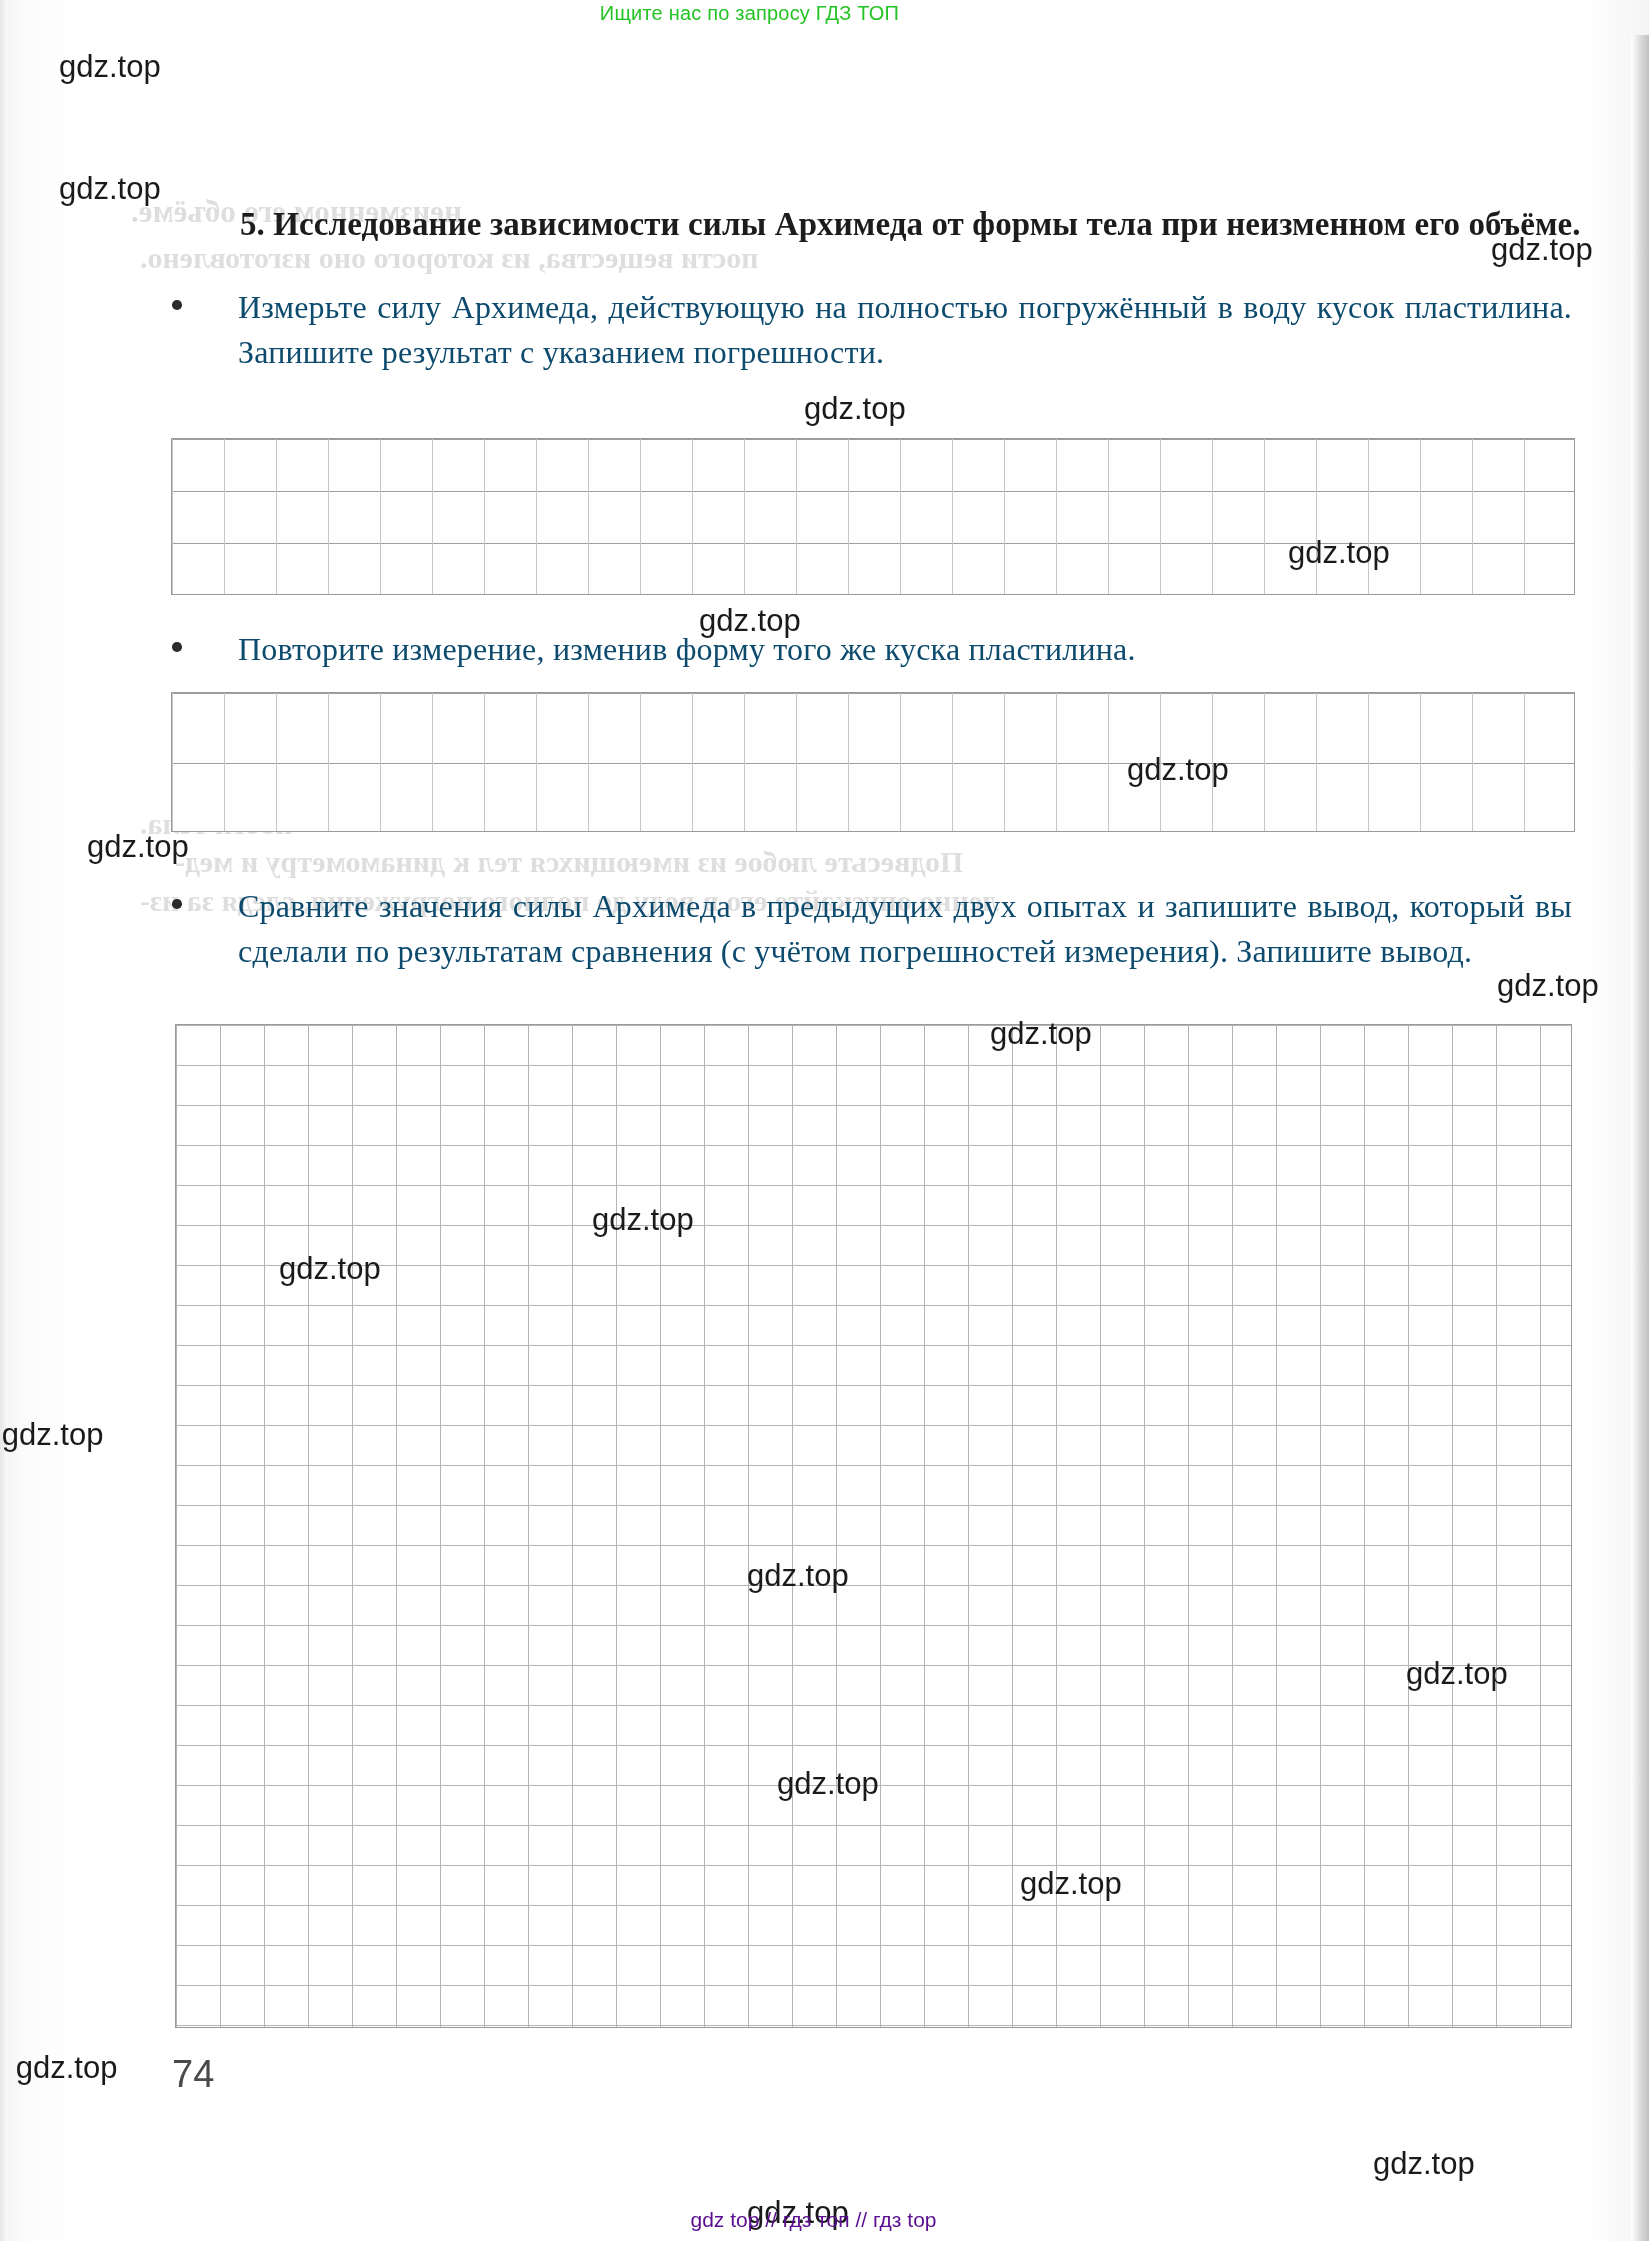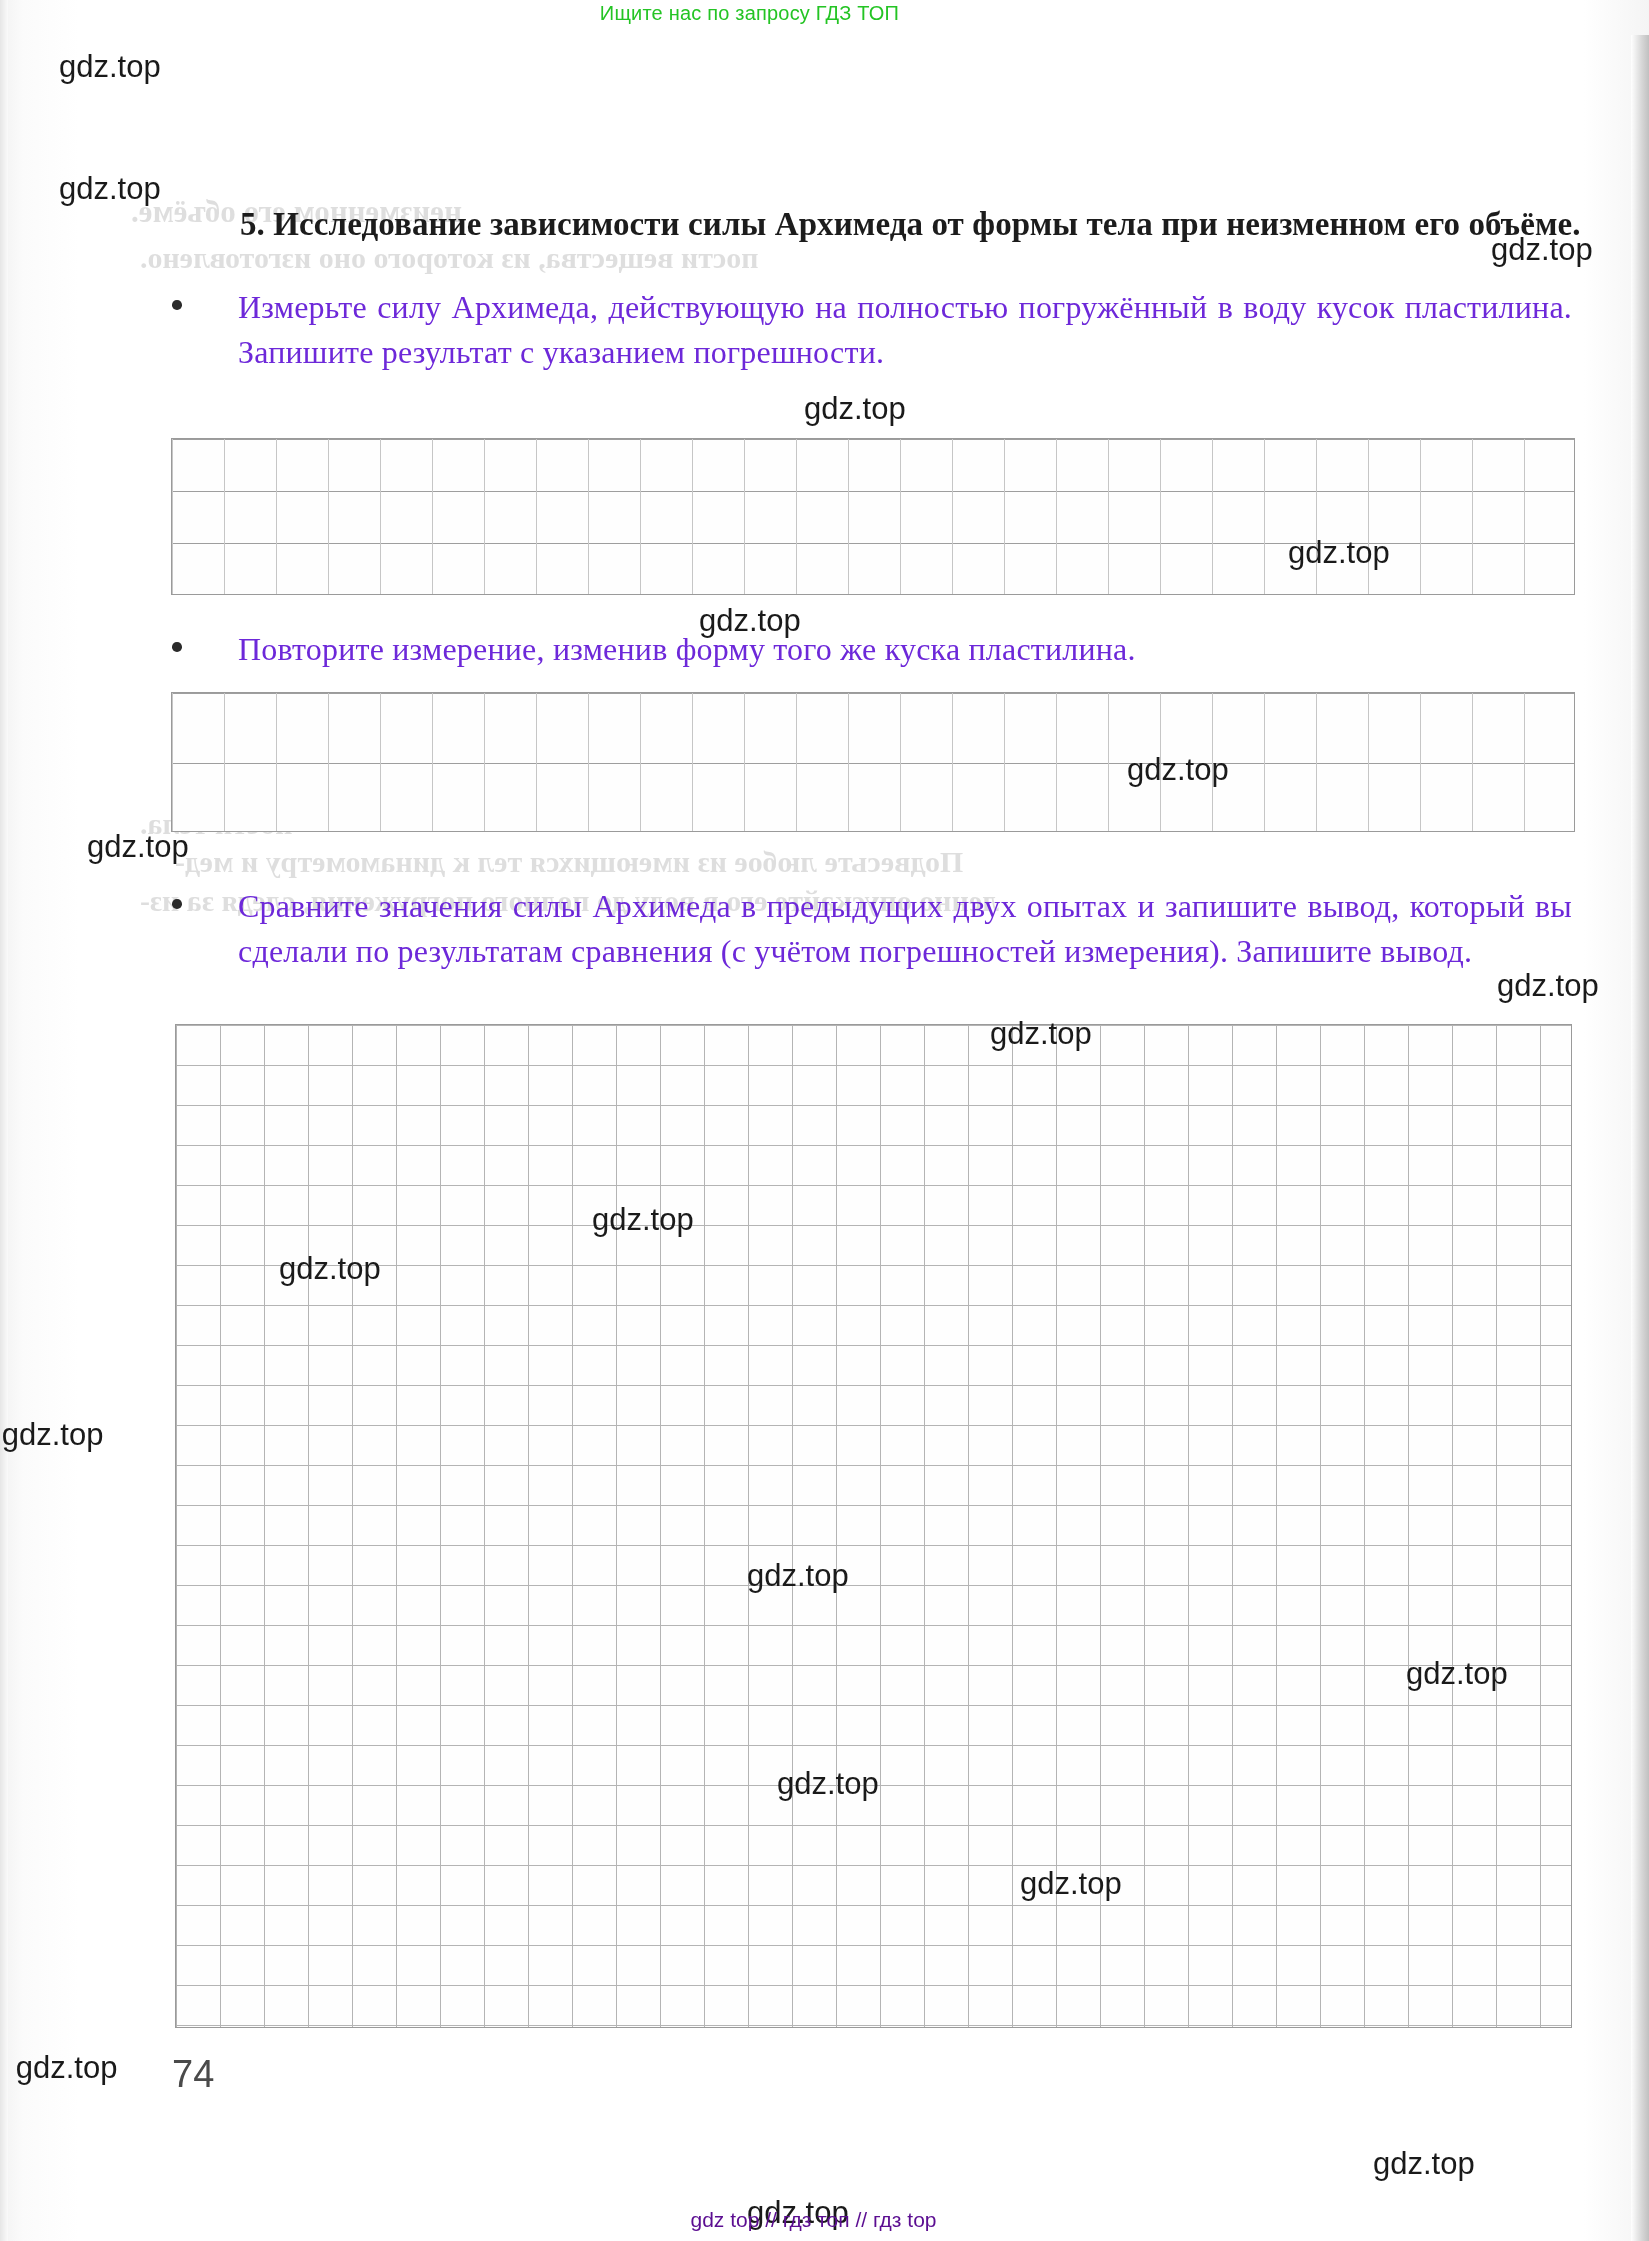--- a/index.html
+++ b/index.html
@@ -88,21 +88,21 @@
     color: #1c1c1c;
     text-align: justify;
     text-indent: 61px;
     letter-spacing: 0.1px;
   }
 
   .bullet-block {
     position: absolute;
     left: 166px;
     width: 1406px;
-    color: #6d28d9;
+    color: #0c4a6e;
   }
   .bullet-dot {
     position: absolute;
     left: 6.1px;
     top: 15px;
     width: 9.6px;
     height: 9.6px;
     border-radius: 50%;
     background: #2b2b2b;
   }

